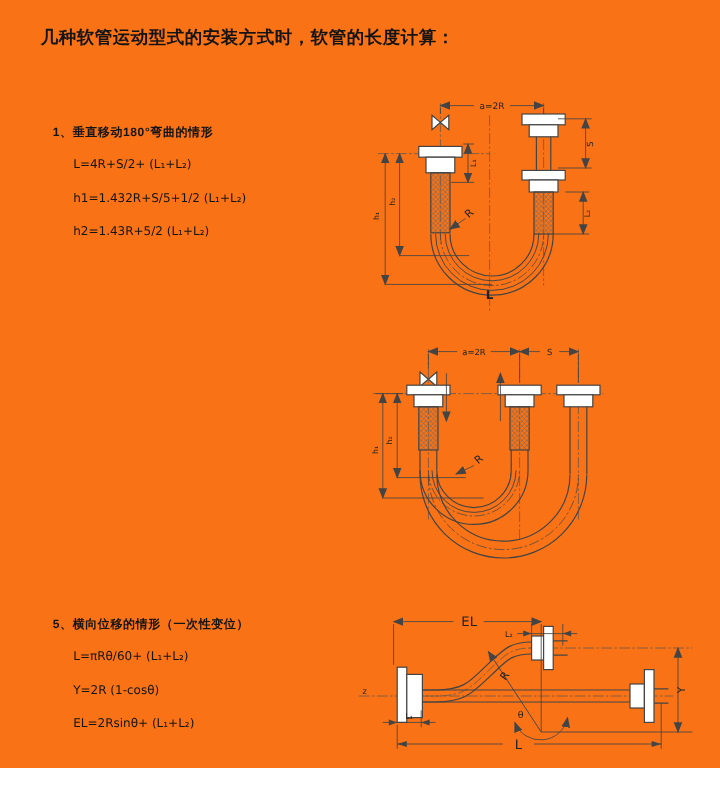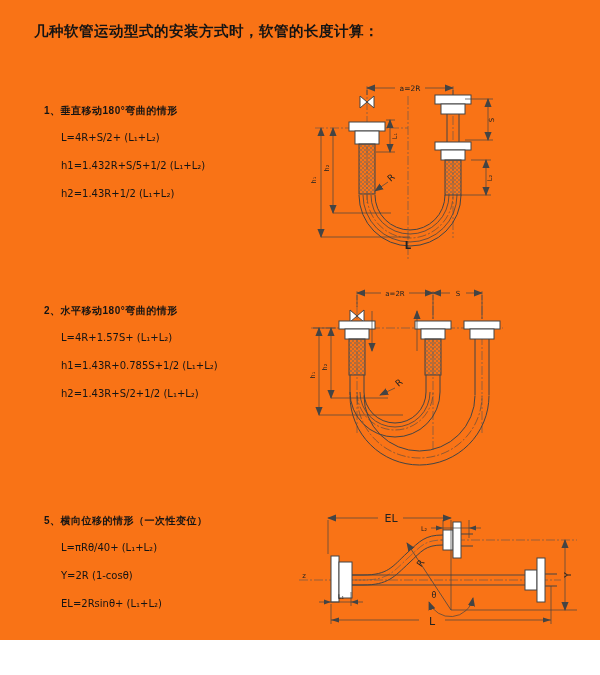--- a/index.html
+++ b/index.html
@@ -21,33 +21,27 @@
 <body>
 
 <div class="page">
 
   <div class="doc-title">几种软管运动型式的安装方式时，软管的长度计算：</div>
 
   <div class="section sec1">
     <div class="heading">1、垂直移动180°弯曲的情形</div>
     <div class="formula first">L=4R+S/2+ (L₁+L₂)</div>
     <div class="formula">h1=1.432R+S/5+1/2 (L₁+L₂)</div>
-    <div class="formula">h2=1.43R+1/2 (L₁+L₂)</div>
-  </div>
-
-  <div class="section sec2">
-    <div class="heading">2、水平移动180°弯曲的情形</div>
-    <div class="formula first">L=4R+1.57S+ (L₁+L₂)</div>
-    <div class="formula">h1=1.43R+0.785S+1/2 (L₁+L₂)</div>
-    <div class="formula">h2=1.43R+S/2+1/2 (L₁+L₂)</div>
-  </div>
+    <div class="formula">h2=1.43R+5/2 (L₁+L₂)</div>
+  </div>
+
 
   <div class="section sec3">
     <div class="heading">5、横向位移的情形（一次性变位）</div>
-    <div class="formula first">L=πRθ/40+ (L₁+L₂)</div>
+    <div class="formula first">L=πRθ/60+ (L₁+L₂)</div>
     <div class="formula">Y=2R (1-cosθ)</div>
     <div class="formula">EL=2Rsinθ+ (L₁+L₂)</div>
   </div>
 
   <div class="diagram d1">
     <svg width="292" height="195" viewBox="0 0 292 195">
       <defs>
         <marker id="ar1" viewBox="0 0 10 10" refX="9" refY="5" markerWidth="9" markerHeight="9" orient="auto-start-reverse" markerUnits="userSpaceOnUse">
           <path d="M0,1 L10,5 L0,9 z" fill="#444"></path>
         </marker>

